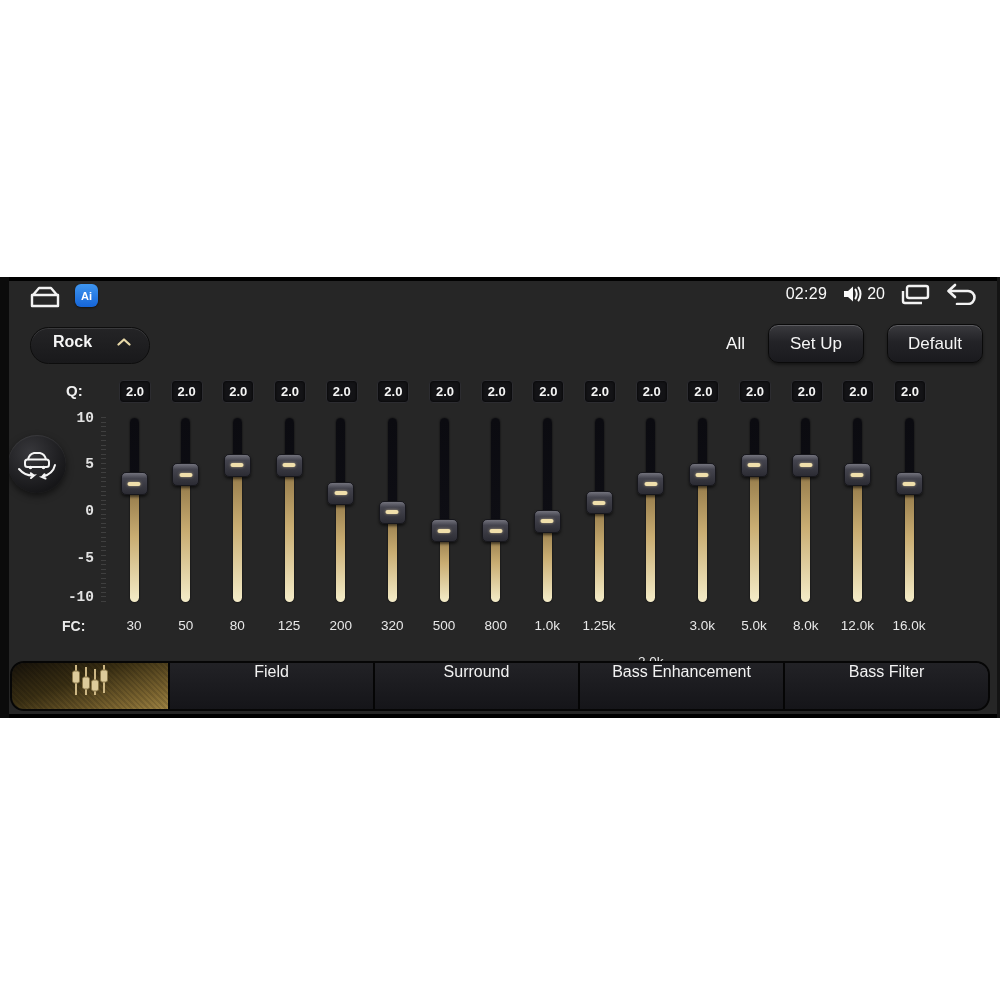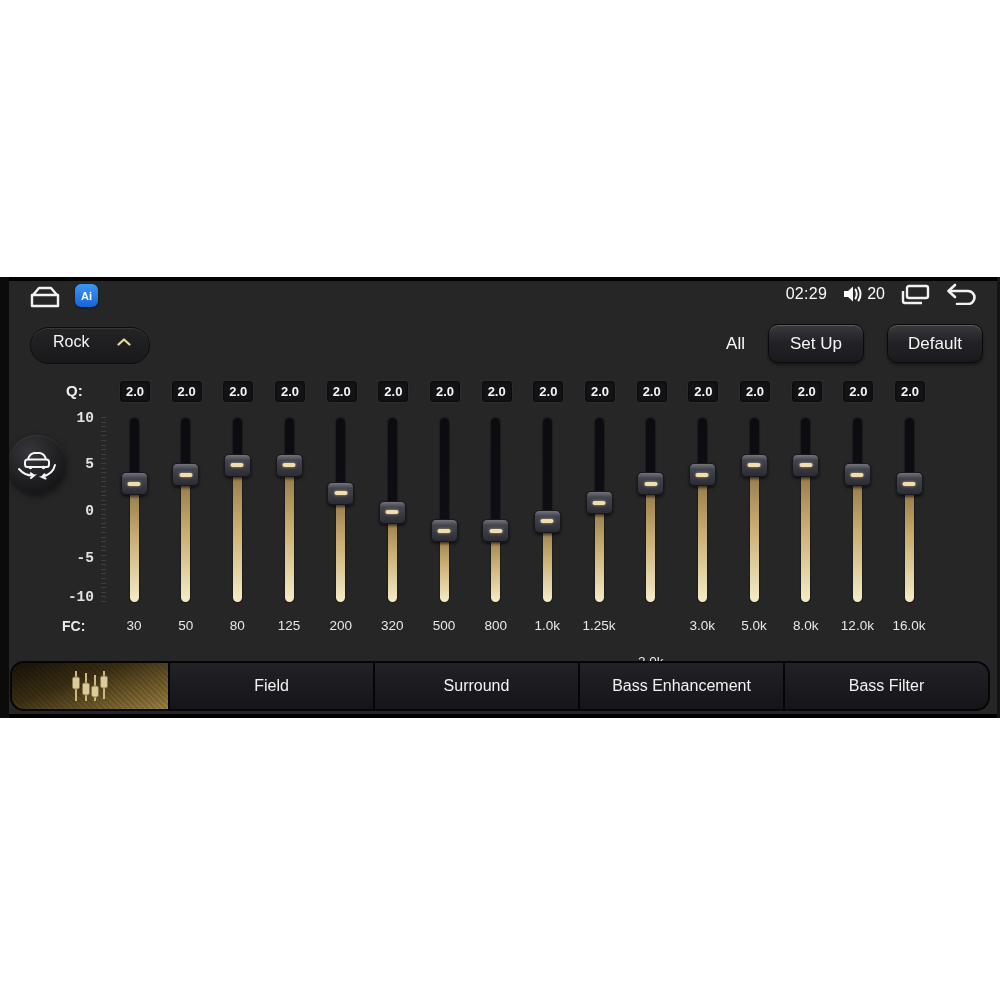--- a/index.html
+++ b/index.html
@@ -21,21 +21,21 @@
   .status-right{position:absolute;right:22px;top:6px;display:flex;align-items:center;gap:15px;}
   .clock{font-size:16px;color:#fafafa;letter-spacing:.3px;}
   .vol-group{display:flex;align-items:center;gap:3px;}
   .vol-num{font-size:16px;color:#fafafa;}
   .sr-icon{display:block;}
 
   
   .preset-pill{position:absolute;left:30px;top:50px;width:120px;height:37px;border-radius:19px;
     background:linear-gradient(180deg,#242426,#19191b);border:1px solid #0d0d0d;
     box-shadow:inset 0 1px 0 rgba(255,255,255,.10);display:flex;align-items:center;
-    justify-content:space-between;padding:0 18px 8px 22px;box-sizing:border-box;cursor:pointer;}
+    justify-content:space-between;padding:0 18px 8px 22px;box-sizing:border-box;cursor:pointer;font-weight:bold;}
   .preset-pill .label{font-size:16px;color:#f5f5f5;}
   .chev{width:14px;height:8px;display:block;}
   .right-actions{position:absolute;right:17px;top:47px;display:flex;align-items:center;gap:23px;}
   .all-label{font-size:17px;color:#fafafa;cursor:pointer;}
   .btn{height:39px;min-width:96px;padding:0 18px;border-radius:10px;
     background:linear-gradient(180deg,#3a3a3e 0%,#232327 45%,#1a1a1e 100%);
     border:1px solid #0a0a0a;box-shadow:inset 0 1px 0 rgba(255,255,255,.18),0 2px 3px rgba(0,0,0,.45);
     color:#f5f5f5;font-size:17px;display:flex;align-items:center;justify-content:center;
     cursor:pointer;box-sizing:border-box;}
 
@@ -65,21 +65,21 @@
   
   .car-btn{position:absolute;left:8px;top:158px;width:58px;height:58px;border-radius:50%;
     background:radial-gradient(circle at 38% 30%,#37373b,#161618 75%);
     box-shadow:0 3px 7px rgba(0,0,0,.55),inset 0 1px 1px rgba(255,255,255,.08);
     display:flex;align-items:center;justify-content:center;cursor:pointer;}
 
   
   .tabbar{position:absolute;left:10px;top:384px;width:980px;height:50px;border-radius:14px;
     background:#0c0c0e;border:2px solid #060606;box-sizing:border-box;display:flex;
     overflow:hidden;box-shadow:inset 0 1px 0 rgba(255,255,255,.12);}
-  .tab{flex:1 1 0;display:flex;align-items:center;justify-content:center;
+  .tab{flex:1 1 0;display:flex;justify-content:center;
     background:linear-gradient(180deg,#222226,#151519);border-right:2px solid #050505;
     color:#f2f2f2;font-size:16px;cursor:pointer;}
   .tab:last-child{border-right:none;}
   .tab.eq-tab{flex:0 0 156px;
     background:
       repeating-linear-gradient(45deg,rgba(0,0,0,.12) 0 2px,transparent 2px 4px),
       linear-gradient(160deg,#17120a 0%,#3a2f13 40%,#7c6530 80%,#9c8242 100%);}
 </style>
 </head>
 <body>

